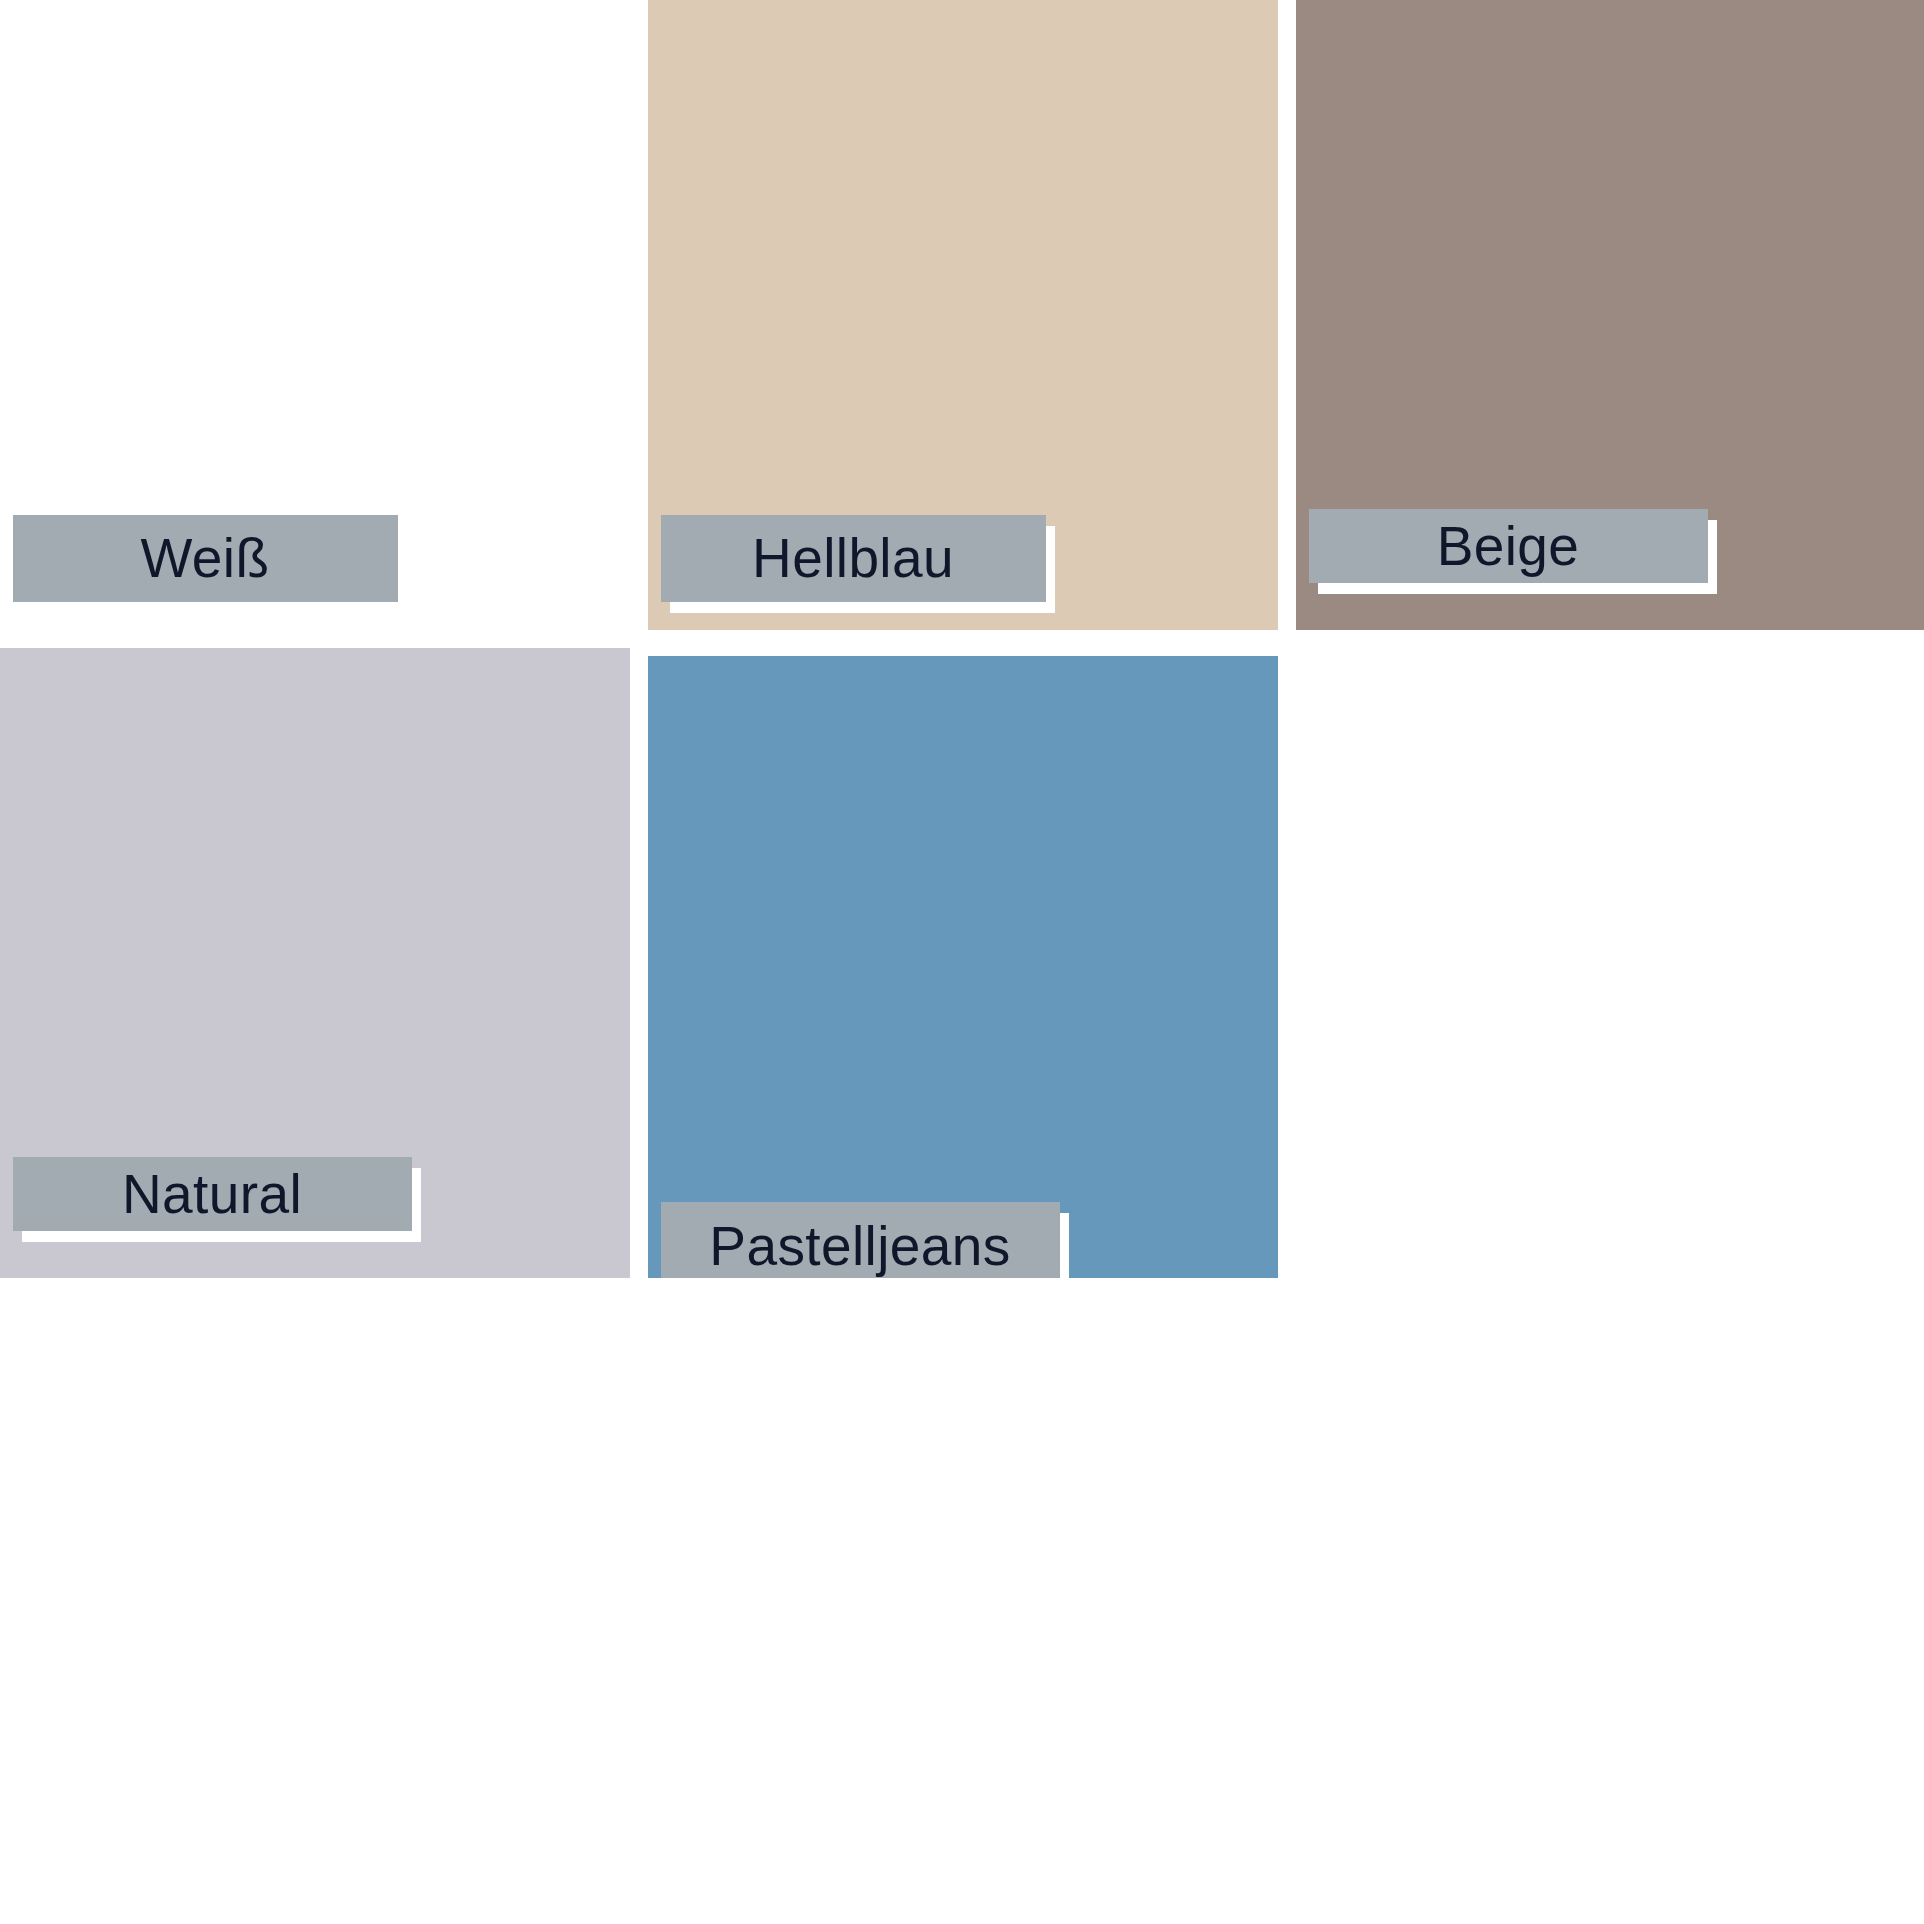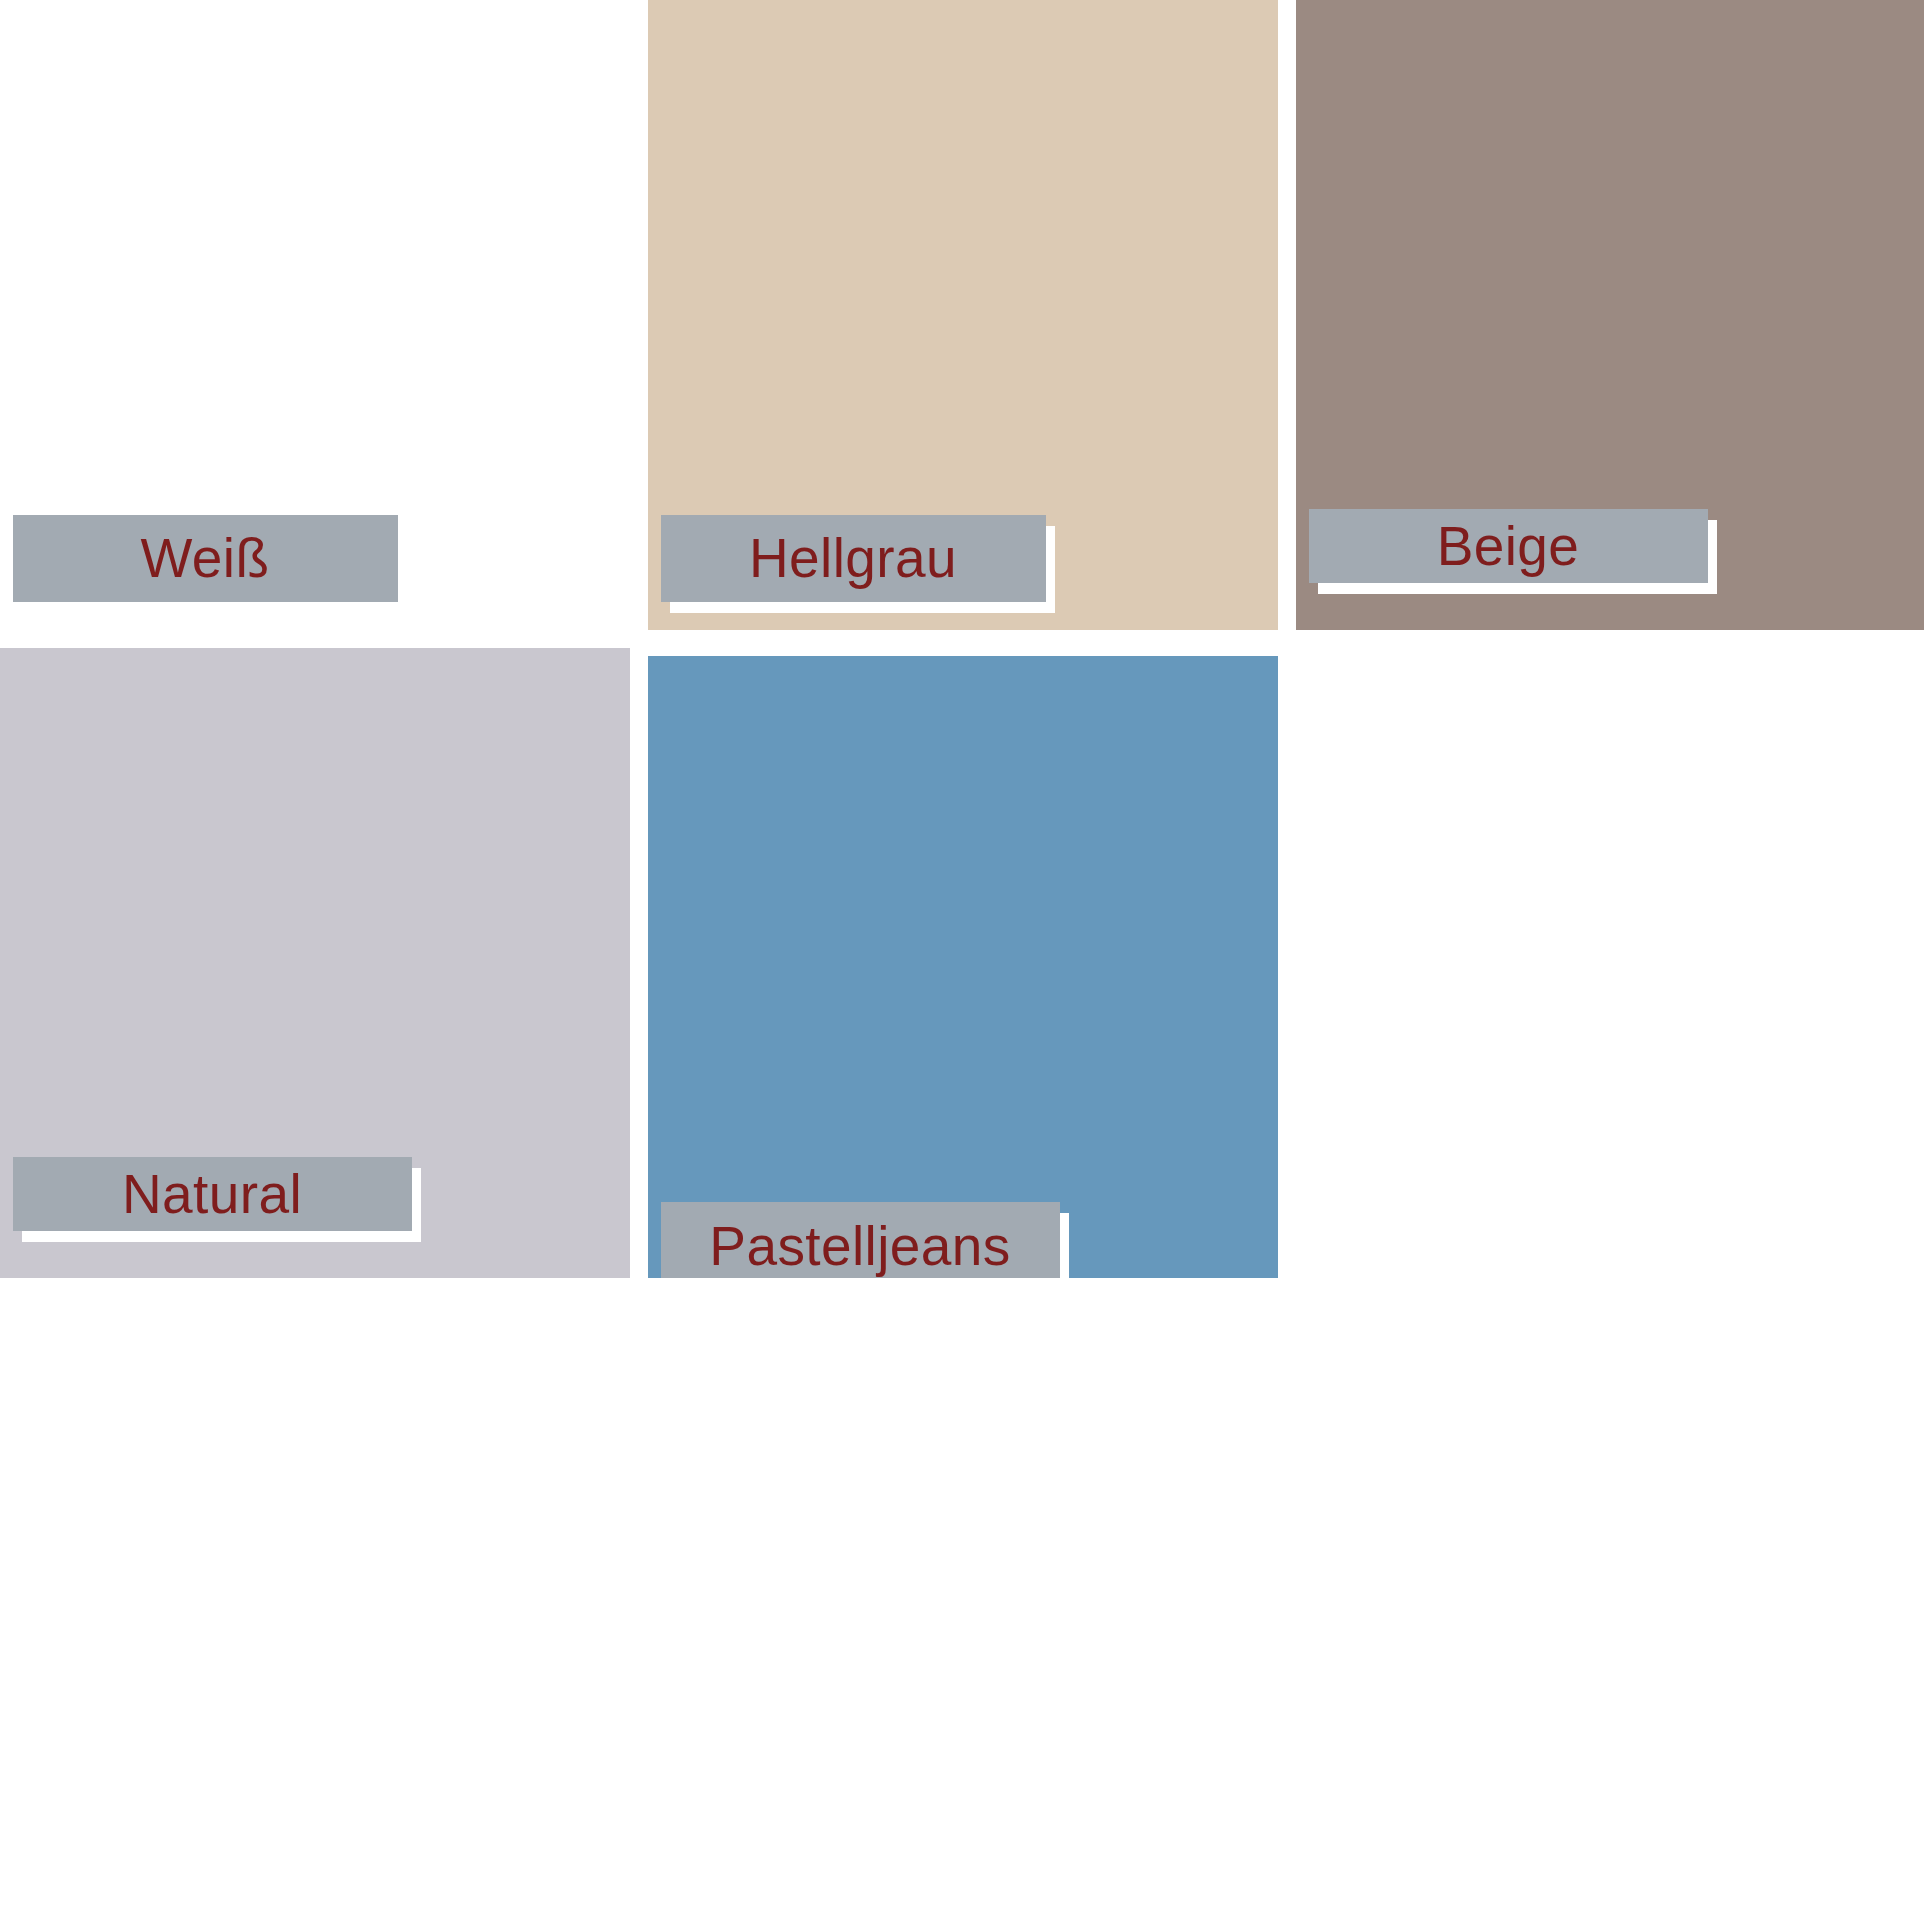--- a/index.html
+++ b/index.html
@@ -51,21 +51,21 @@
     width: 100%;
     height: 100%;
     background: #a2aab2;
     display: flex;
     align-items: center;
     justify-content: center;
     box-sizing: border-box;
   }
 
   .label-text {
-    color: #7f1d1d;
+    color: #0f172a;
     font-family: "Liberation Sans", sans-serif;
     font-size: 55px;
     font-weight: 400;
     line-height: 1;
     letter-spacing: 0.4px;
     white-space: nowrap;
   }
 
   
   .row1 .label-wrap {
@@ -98,21 +98,21 @@
         <span class="label-text">Weiß</span>
       </div>
     </div>
   </div>
 
 
   <div class="swatch row1" style="background-color: rgb(220, 202, 180);">
     <div class="label-wrap">
       <div class="label-shadow"></div>
       <div class="label-box">
-        <span class="label-text">Hellgrau</span>
+        <span class="label-text">Hellblau</span>
       </div>
     </div>
   </div>
 
   <div class="swatch row2" style="background-color: rgb(155, 138, 130);">
     <div class="label-wrap">
       <div class="label-shadow"></div>
       <div class="label-box">
         <span class="label-text">Beige</span>
       </div>

